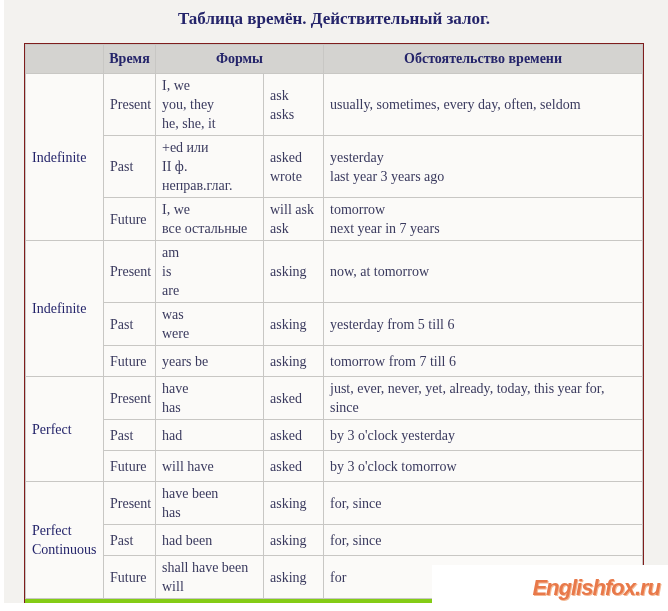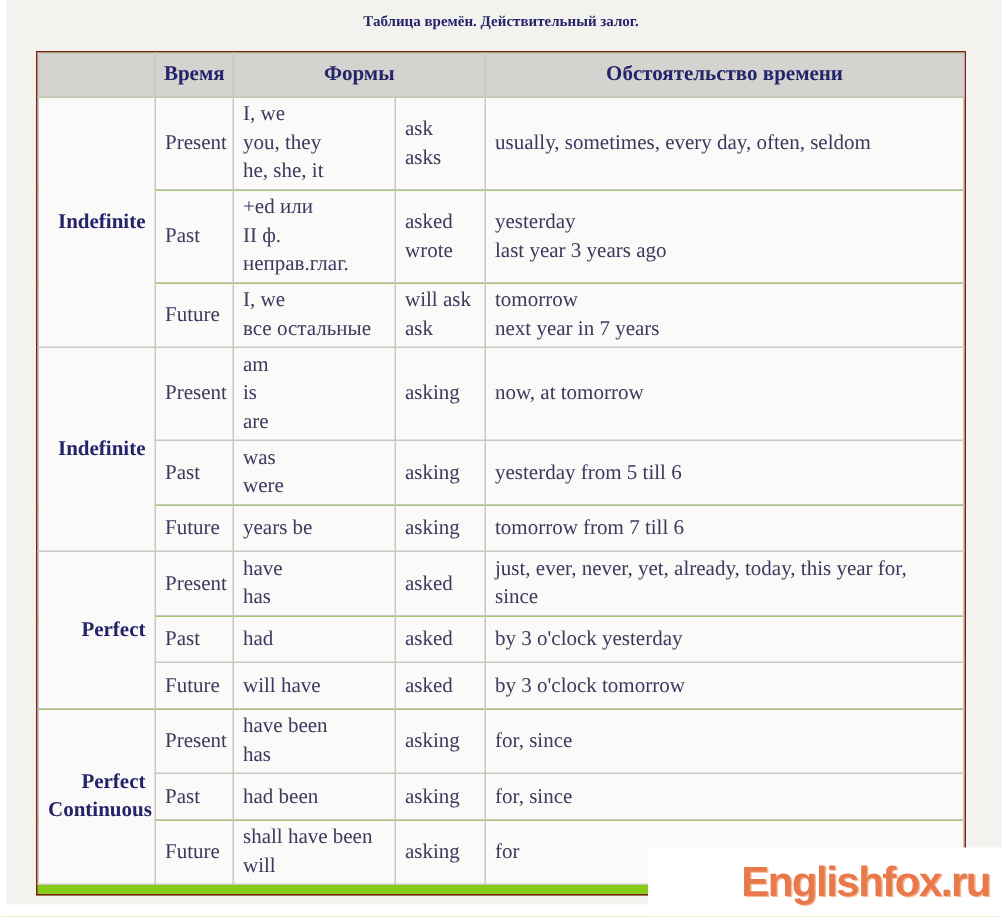--- a/index.html
+++ b/index.html
@@ -15,21 +15,21 @@
     position: absolute; left: 0; top: 0; width: 4px; height: 100%;
     background: #ffffff;
   }
   .edge-bottom {
     position: absolute; left: 0; bottom: 0; width: 100%; height: 8px;
     background: #ffffff;
   }
   .page-title {
     text-align: center;
     padding-top: 9px;
-    font-size: 10px;
+    font-size: 17px;
     font-weight: bold;
     color: #24246a;
   }
   .table-frame {
     width: 618px;
     margin: 14px auto 0 auto;
     border: 1px solid #7f1d1d;
     background: #84cc16;
     padding-bottom: 6px;
     box-sizing: content-box;
@@ -54,46 +54,47 @@
     border: 1px solid #c8c7c4;
     background: #fbfaf8;
     padding: 2px 6px;
     vertical-align: middle;
     line-height: 19px;
     white-space: pre-line;
     height: 26px;
     overflow: hidden;
   }
   td.group {
-    font-weight: bold;
+    font-weight: normal;
     color: #24246a;
-    text-align: right;
+    text-align: left;
     padding: 2px 3px;
   }
   td.time { padding-left: 5px; }
   .logo-box {
     position: absolute;
     right: 0;
     bottom: 0;
     width: 236px;
     height: 46px;
     background: #ffffff;
     display: flex;
     align-items: center;
     justify-content: flex-end;
     padding-right: 8px;
     box-sizing: border-box;
   }
   .logo-text {
     font-family: "Liberation Sans", "DejaVu Sans", sans-serif;
     font-weight: bold;
-    font-size: 28px;
+    font-size: 22px;
     letter-spacing: -1px;
     color: #e8794a;
     text-shadow: 1px 1px 0 #f4b894;
+    font-style: italic;
   }
 </style>
 </head>
 <body>
 
 <div class="page">
   <div class="edge-left"></div>
 
   <div class="page-title">Таблица времён. Действительный залог.</div>
 

